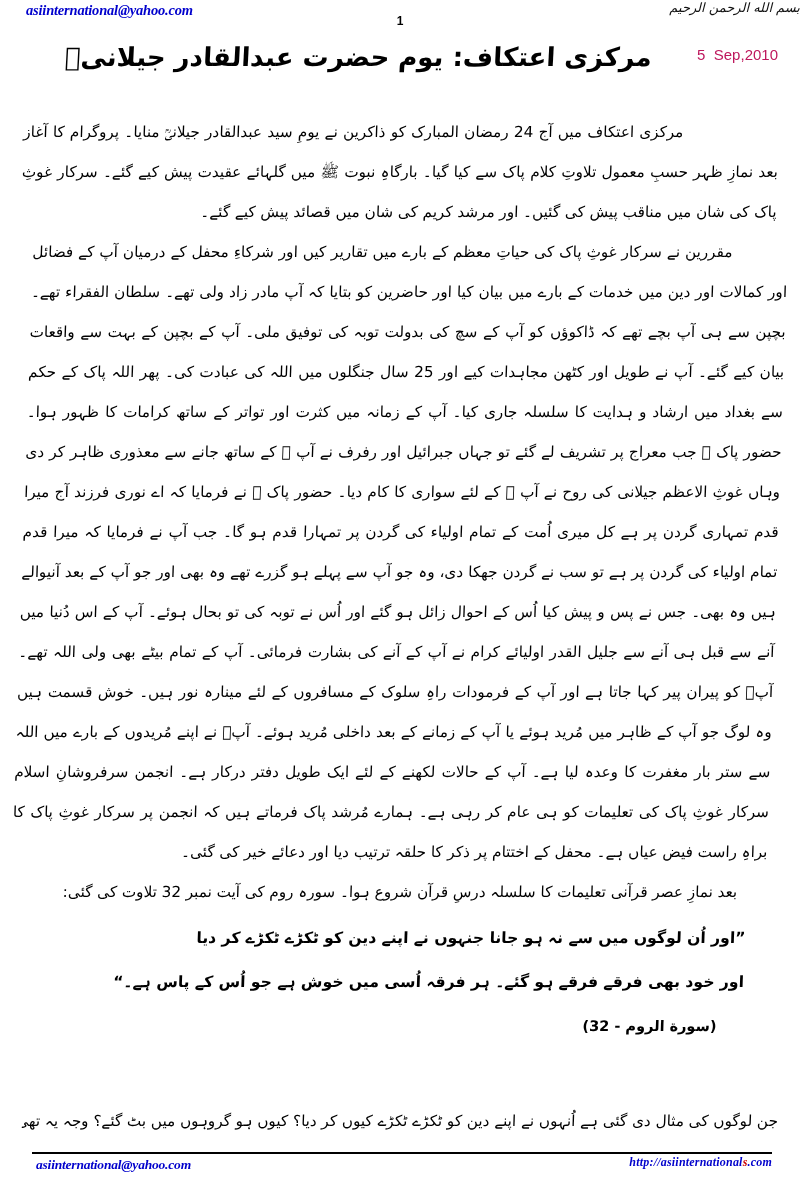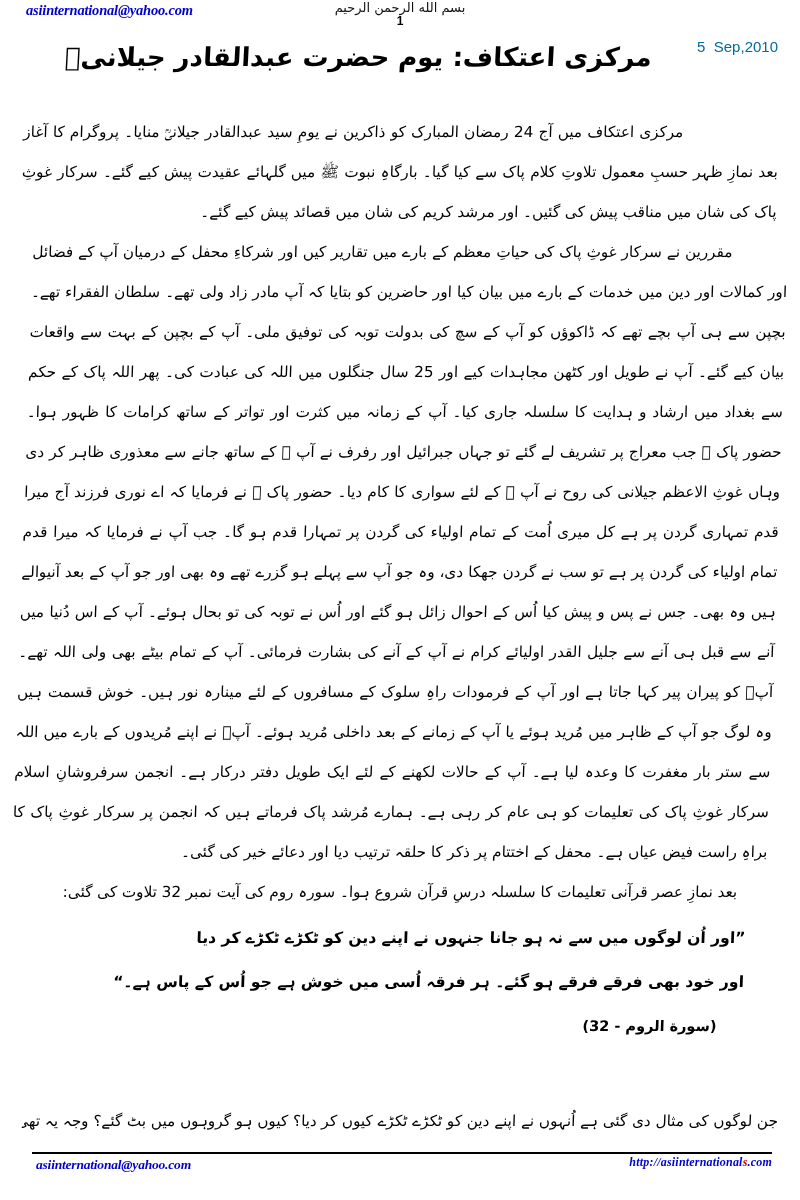--- a/index.html
+++ b/index.html
@@ -39,26 +39,27 @@
     color: #0000cc;
     letter-spacing: -0.2px;
     white-space: nowrap;
   }
 
   .bismillah {
     position: absolute;
     left: 0;
     top: 1px;
     width: 800px;
-    text-align: center;
+    text-align: right;
     font-family: "DejaVu Sans", sans-serif;
     font-size: 13px;
     direction: rtl;
     color: #111111;
     line-height: 1.05;
+    font-style: italic;
   }
 
   .page-number {
     position: absolute;
     left: 0;
     top: 14px;
     width: 800px;
     text-align: center;
     font-family: "Liberation Sans", sans-serif;
     font-size: 12px;
@@ -86,24 +87,24 @@
     font-weight: bold;
     color: #000000;
     white-space: nowrap;
     line-height: 1.5;
     transform: skewX(-3deg);
   }
 
   .doc-date {
     position: absolute;
     right: 22px;
-    top: 2px;
+    top: 10px;
     font-family: "Liberation Sans", sans-serif;
     font-size: 15px;
-    color: #0369a1;
+    color: #be185d;
     white-space: pre;
   }
 
   
   .body-block {
     position: absolute;
     top: 112px;
     left: 22px;
     width: 756px;
     direction: rtl;

